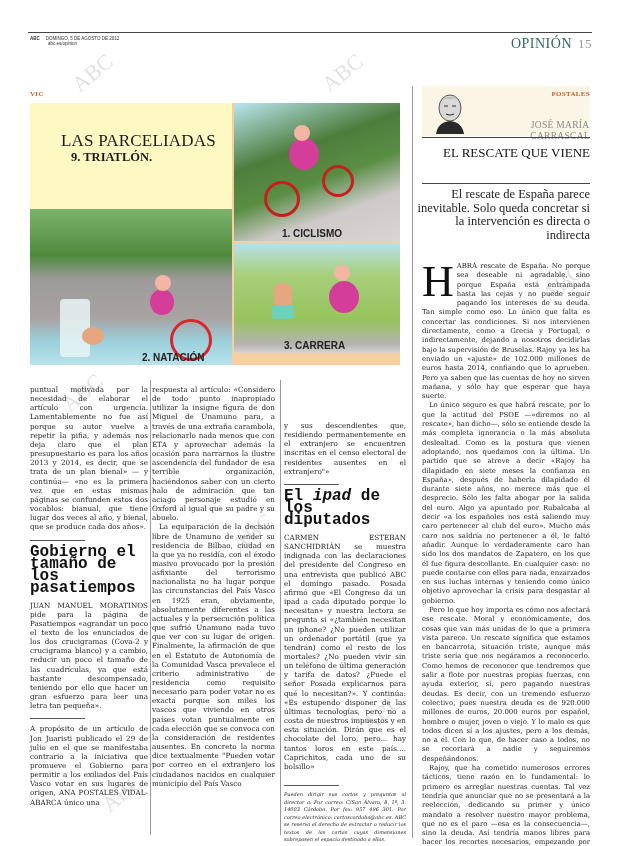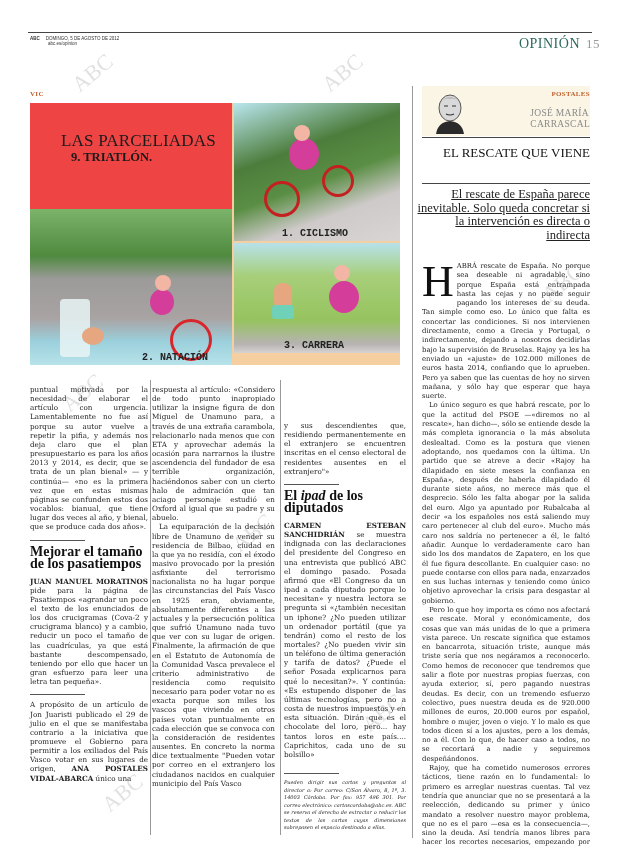--- a/index.html
+++ b/index.html
@@ -1,57 +1,57 @@
 <!DOCTYPE html>
 <html><head>
 <meta charset="utf-8">
 <style>
   html, body { margin: 0; padding: 0; background: #fff; }
   body { width: 620px; height: 846px; position: relative; overflow: hidden; font-family: "DejaVu Serif", serif; color: #222; }
   .topline { position: absolute; left: 28px; right: 28px; top: 32px; border-top: 1px solid #444; }
   .hdr-left { position: absolute; left: 30px; top: 36px; font-size: 4.5px; line-height: 5px; color: #333; font-family: "Liberation Sans", sans-serif; }
   .hdr-left b { margin-right: 6px; }
-  .hdr-right { position: absolute; right: 20px; top: 36px; font-size: 14px; color: #2b6a5c; letter-spacing: 0.5px; font-family: "Liberation Serif", serif; }
+  .hdr-right { position: absolute; right: 28px; top: 36px; font-size: 14px; color: #2b6a5c; letter-spacing: 0.5px; font-family: "Liberation Serif", serif; }
   .hdr-right .pg { color: #999; margin-left: 6px; font-size: 13px; }
   .section-tag { position: absolute; top: 90px; font-size: 7px; font-weight: bold; color: #c1622c; font-family: "Liberation Serif", serif; letter-spacing: 0.3px; }
   .vic { left: 30px; }
   .postales { right: 30px; }
 
   .cartoon { position: absolute; left: 30px; top: 103px; width: 370px; height: 262px; background: #f6cfa0; overflow: hidden; }
   .panel { position: absolute; overflow: hidden; }
-  .p-title { left: 0; top: 0; width: 202px; height: 118px; background: #ef4444; }
+  .p-title { left: 0; top: 0; width: 202px; height: 118px; background: #fef9c3; }
   .p-title .t1 { position: absolute; left: 31px; top: 28px; font-family: "Liberation Serif", serif; font-size: 17px; color: #1a1a1a; letter-spacing: 0.2px; }
   .p-title .t2 { position: absolute; left: 33px; top: 47px; font-family: "Liberation Serif", serif; font-size: 12.5px; font-weight: bold; color: #1a1a1a; margin-left: 8px; }
   .p-nat { left: 0; top: 106px; width: 202px; height: 156px; background: linear-gradient(#7bb36a 0%, #4f8a3f 30%, #9c9b9a 45%, #a9a3a3 70%, #9bd0dc 85%, #b8e3ea 100%); }
   .p-cic { left: 204px; top: 0; width: 166px; height: 138px; background: linear-gradient(160deg, #b9e6ee 0%, #4d7d3c 35%, #5a8e44 55%, #cfcaca 75%, #d9d5d5 100%); }
   .p-car { left: 204px; top: 140px; width: 166px; height: 110px; background: linear-gradient(#b7e1ea 0%, #a7cf7a 30%, #96c35e 70%, #b7b3b3 92%, #d7d3d3 100%); }
-  .caption { position: absolute; font-family: Liberation Mono, monospace; font-size: 10px; font-weight: bold; color: #222; }
+  .caption { position: absolute; font-family: Liberation Sans, sans-serif; font-size: 10px; font-weight: bold; color: #222; }
   .p-nat .caption { left: 72px; bottom: 2px; margin-left: 40px; }
   .p-cic .caption { left: 48px; bottom: 2px; }
   .p-car .caption { left: 50px; bottom: 2px; }
   .fig { position: absolute; border-radius: 50%; }
 
   .col { position: absolute; font-size: 7.2px; line-height: 9.15px; color: #222; font-family: "DejaVu Serif", serif; }
   .col p { margin: 0; text-align: justify; hyphens: auto; }
   .col p.ind { text-indent: 7px; }
   .c1 { left: 30px; top: 385px; width: 118px; }
   .c2 { left: 152px; top: 385px; width: 123px; }
   .c3 { left: 284px; top: 385px; width: 122px; margin-top: 36px; }
   .vrule { position: absolute; top: 380px; width: 1px; background: #999; height: 455px; }
   .sep { border-top: 1px solid #555; width: 55px; margin: 8px 0 5px 0; }
-  .h3 { font-family: Liberation Serif, serif; font-weight: bold; font-size: 14px; line-height: 12px; margin: 2px 0 7px 0; color: #111; }
-  .name { font-weight: bold; }
+  .h3 { font-family: Liberation Mono, monospace; font-weight: bold; font-size: 16px; line-height: 12px; margin: 2px 0 7px 0; color: #111; }
+  .name { font-weight: normal; }
   .note { font-style: italic; font-size: 5px; line-height: 7.5px; margin-top: 6px; }
   .postales-box { position: absolute; left: 422px; top: 86px; width: 168px; height: 50px; background: #fbf5e6; }
   .portrait { position: absolute; left: 432px; top: 92px; width: 36px; height: 42px; }
-  .author { position: absolute; right: 30px; top: 108px; text-align: left; font-family: "Liberation Serif", serif; font-size: 9.5px; line-height: 10.5px; color: #8a8a8a; letter-spacing: 0.3px; }
+  .author { position: absolute; right: 30px; top: 120px; text-align: center; font-family: "Liberation Serif", serif; font-size: 9.5px; line-height: 10.5px; color: #8a8a8a; letter-spacing: 0.3px; }
   .rule1 { position: absolute; left: 422px; width: 168px; top: 137px; border-top: 1px solid #444; }
   .title { position: absolute; right: 30px; top: 144px; text-align: right; font-family: "Liberation Serif", serif; font-size: 13px; line-height: 17px; color: #111; width: 168px; }
   .rule2 { position: absolute; left: 422px; width: 168px; top: 183px; border-top: 1px solid #444; }
-  .dek { position: absolute; right: 30px; top: 188px; width: 175px; text-align: right; font-family: "Liberation Serif", serif; font-size: 12.5px; line-height: 13.5px; color: #222; text-decoration: underline; }
+  .dek { position: absolute; right: 30px; top: 188px; width: 175px; text-align: right; font-family: "Liberation Serif", serif; font-size: 12.5px; line-height: 13.5px; color: #222; }
   .body4 { position: absolute; left: 422px; top: 262px; width: 168px; font-size: 6.9px; line-height: 9.3px; color: #222; }
   .body4 p { margin: 0; text-align: justify; }
   .body4 p.ind { text-indent: 7px; }
   .dropcap { float: left; font-family: "Liberation Serif", serif; font-size: 44px; line-height: 36px; margin: 2px 3px 0 0; color: #111; }
   .rvrule { position: absolute; left: 412px; top: 86px; width: 1px; height: 752px; background: #999; }
 
   .wm { position: absolute; font-family: "Liberation Serif", serif; color: rgba(120,120,120,0.22); font-size: 22px; transform: rotate(-40deg); pointer-events: none; }
 </style>
 </head>
 <body>
@@ -92,21 +92,21 @@
     <div class="fig" style="left:100px;top:22px;width:16px;height:16px;background:#f3b6a4"></div>
     <div class="fig" style="left:40px;top:40px;width:18px;height:28px;background:#e6a67f;border-radius:8px"></div>
     <div class="fig" style="left:38px;top:62px;width:22px;height:14px;background:#6fd1b8;border-radius:3px"></div>
     <div class="caption">3. CARRERA</div>
   </div>
 </div>
 
 <div class="col c1">
   <p>puntual motivada por la necesidad de elaborar el artículo con urgencia. Lamentablemente no fue así porque su autor vuelve a repetir la pifia, y además nos deja claro que el plan presupuestario es para los años 2013 y 2014, es decir, que se trata de un plan bienal» — y continúa— «no es la primera vez que en estas mismas páginas se confunden estos dos vocablos: bianual, que tiene lugar dos veces al año, y bienal, que se produce cada dos años».</p>
   <div class="sep"></div>
-  <div class="h3">Mejorar el tamaño de los pasatiempos</div>
+  <div class="h3">Gobierno el tamaño de los pasatiempos</div>
   <p><span class="name">JUAN MANUEL MORATINOS</span><span> pide para la página de Pasatiempos «agrandar un poco el texto de los enunciados de los dos crucigramas (Cova-2 y crucigrama blanco) y a cambio, reducir un poco el tamaño de las cuadrículas, ya que está bastante descompensado, teniendo por ello que hacer un gran esfuerzo para leer una letra tan pequeña».</span></p>
   <div class="sep"></div>
   <p><span>A propósito de un artículo de Jon Juaristi publicado el 29 de julio en el que se manifestaba contrario a la iniciativa que promueve el Gobierno para permitir a los exiliados del País Vasco votar en sus lugares de origen, </span><span class="name">ANA POSTALES VIDAL-ABARCA</span><span> único una</span></p>
 </div>
 <div class="vrule" style="left:150px"></div>
 
 <div class="col c2">
   <p>respuesta al artículo: «Considero de todo punto inapropiado utilizar la insigne figura de don Miguel de Unamuno para, a través de una extraña carambola, relacionarlo nada menos que con ETA y aprovechar además la ocasión para narrarnos la ilustre ascendencia del fundador de esa terrible organización, haciéndonos saber con un cierto halo de admiración que tan aciago personaje estudió en Oxford al igual que su padre y su abuelo.</p>
   <p class="ind">La equiparación de la decisión libre de Unamuno de vender su residencia de Bilbao, ciudad en la que ya no residía, con el éxodo masivo provocado por la presión asfixiante del terrorismo nacionalista no ha lugar porque las circunstancias del País Vasco en 1925 eran, obviamente, absolutamente diferentes a las actuales y la persecución política que sufrió Unamuno nada tuvo que ver con su lugar de origen. Finalmente, la afirmación de que en el Estatuto de Autonomía de la Comunidad Vasca prevalece el criterio administrativo de residencia como requisito necesario para poder votar no es exacta porque son miles los vascos que viviendo en otros países votan puntualmente en cada elección que se convoca con la consideración de residentes ausentes. En concreto la norma dice textualmente "Pueden votar por correo en el extranjero los ciudadanos nacidos en cualquier municipio del País Vasco</p>
 </div>

